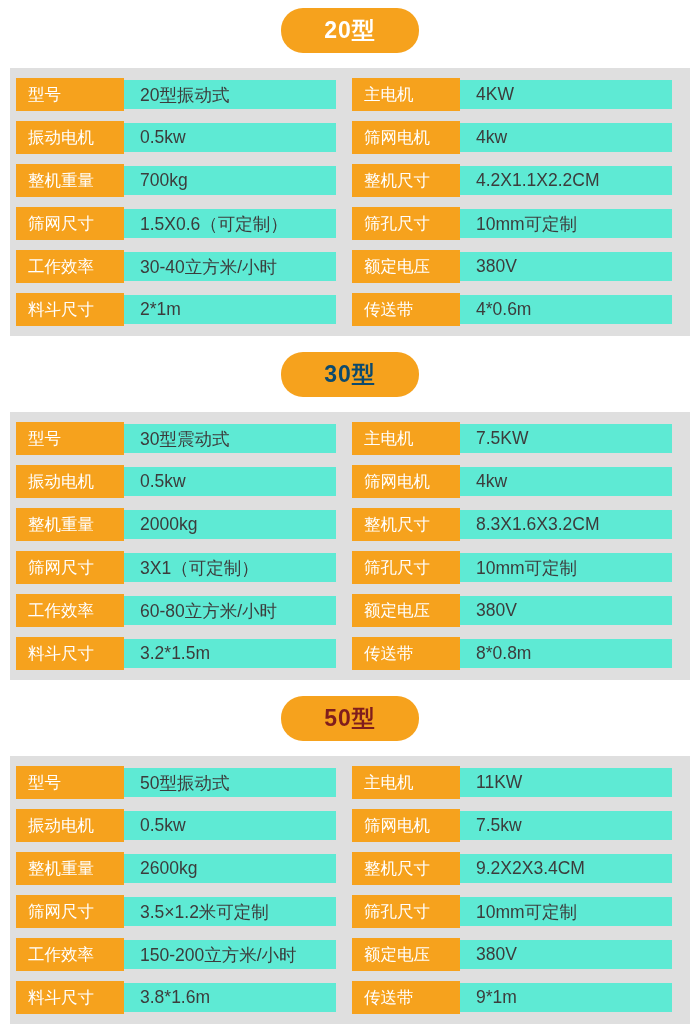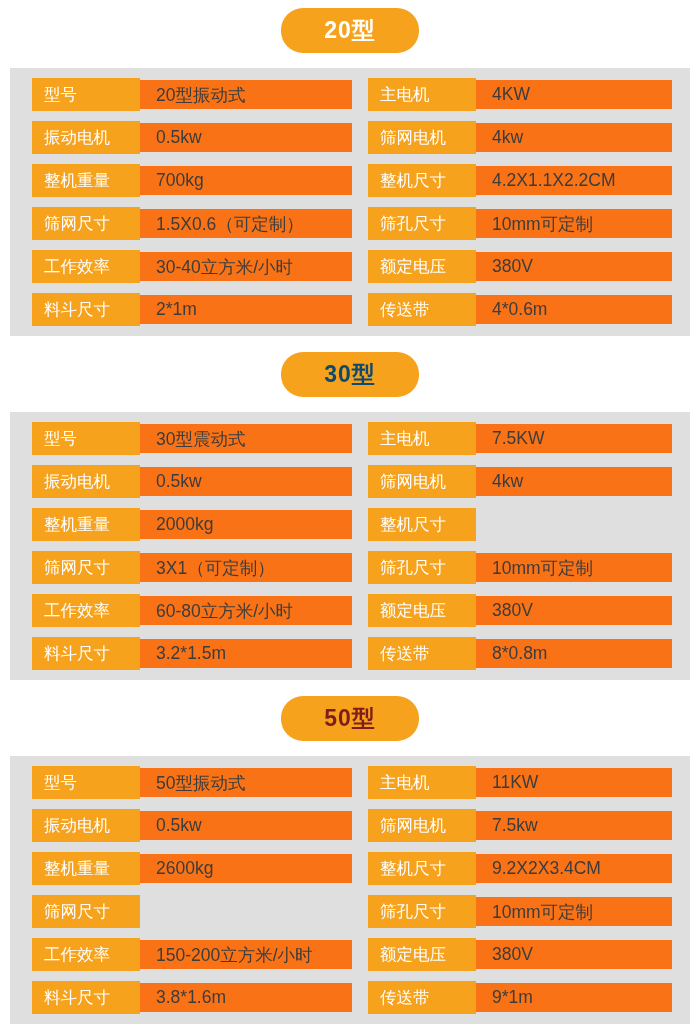--- a/index.html
+++ b/index.html
@@ -35,21 +35,21 @@
     align-items:center;
     justify-content:center;
     font-size:23px;
     font-weight:bold;
     letter-spacing:1px;
     padding:0 12px;
   }
   .panel{
     margin:0 10px;
     background:var(--panel);
-    padding:10px 18px 10px 22px;
+    padding:10px 18px 10px 6px;
     display:flex;
     flex-direction:column;
     gap:10px;
   }
   .row{
     display:flex;
     gap:16px;
     height:33px;
   }
   .cell{display:flex;min-width:0;}
@@ -60,21 +60,21 @@
     background:var(--accent);
     color:var(--chiptext);
     font-size:16.5px;
     display:flex;
     align-items:center;
     padding-left:12px;
     white-space:nowrap;
   }
   .val{
     flex:1;
-    background:#f97316;
+    background:#5eead4;
     align-self:center;
     height:29px;
     display:flex;
     align-items:center;
     padding-left:16px;
     font-size:17.5px;
     color:var(--valtext);
     white-space:nowrap;
     overflow:hidden;
   }
@@ -184,20 +184,21 @@
     </div>
   </div>
 
   <div class="row">
     <div class="cell cell-left">
       <div class="chip">整机重量</div>
       <div class="val">2000kg</div>
     </div>
     <div class="cell cell-right">
       <div class="chip">整机尺寸</div>
+      <div class="val">8.3X1.6X3.2CM</div>
     </div>
   </div>
 
   <div class="row">
     <div class="cell cell-left">
       <div class="chip">筛网尺寸</div>
       <div class="val">3X1（可定制）</div>
     </div>
     <div class="cell cell-right">
       <div class="chip">筛孔尺寸</div>
@@ -263,20 +264,21 @@
     </div>
     <div class="cell cell-right">
       <div class="chip">整机尺寸</div>
       <div class="val">9.2X2X3.4CM</div>
     </div>
   </div>
 
   <div class="row">
     <div class="cell cell-left">
       <div class="chip">筛网尺寸</div>
+      <div class="val">3.5×1.2米可定制</div>
     </div>
     <div class="cell cell-right">
       <div class="chip">筛孔尺寸</div>
       <div class="val">10mm可定制</div>
     </div>
   </div>
 
   <div class="row">
     <div class="cell cell-left">
       <div class="chip">工作效率</div>

